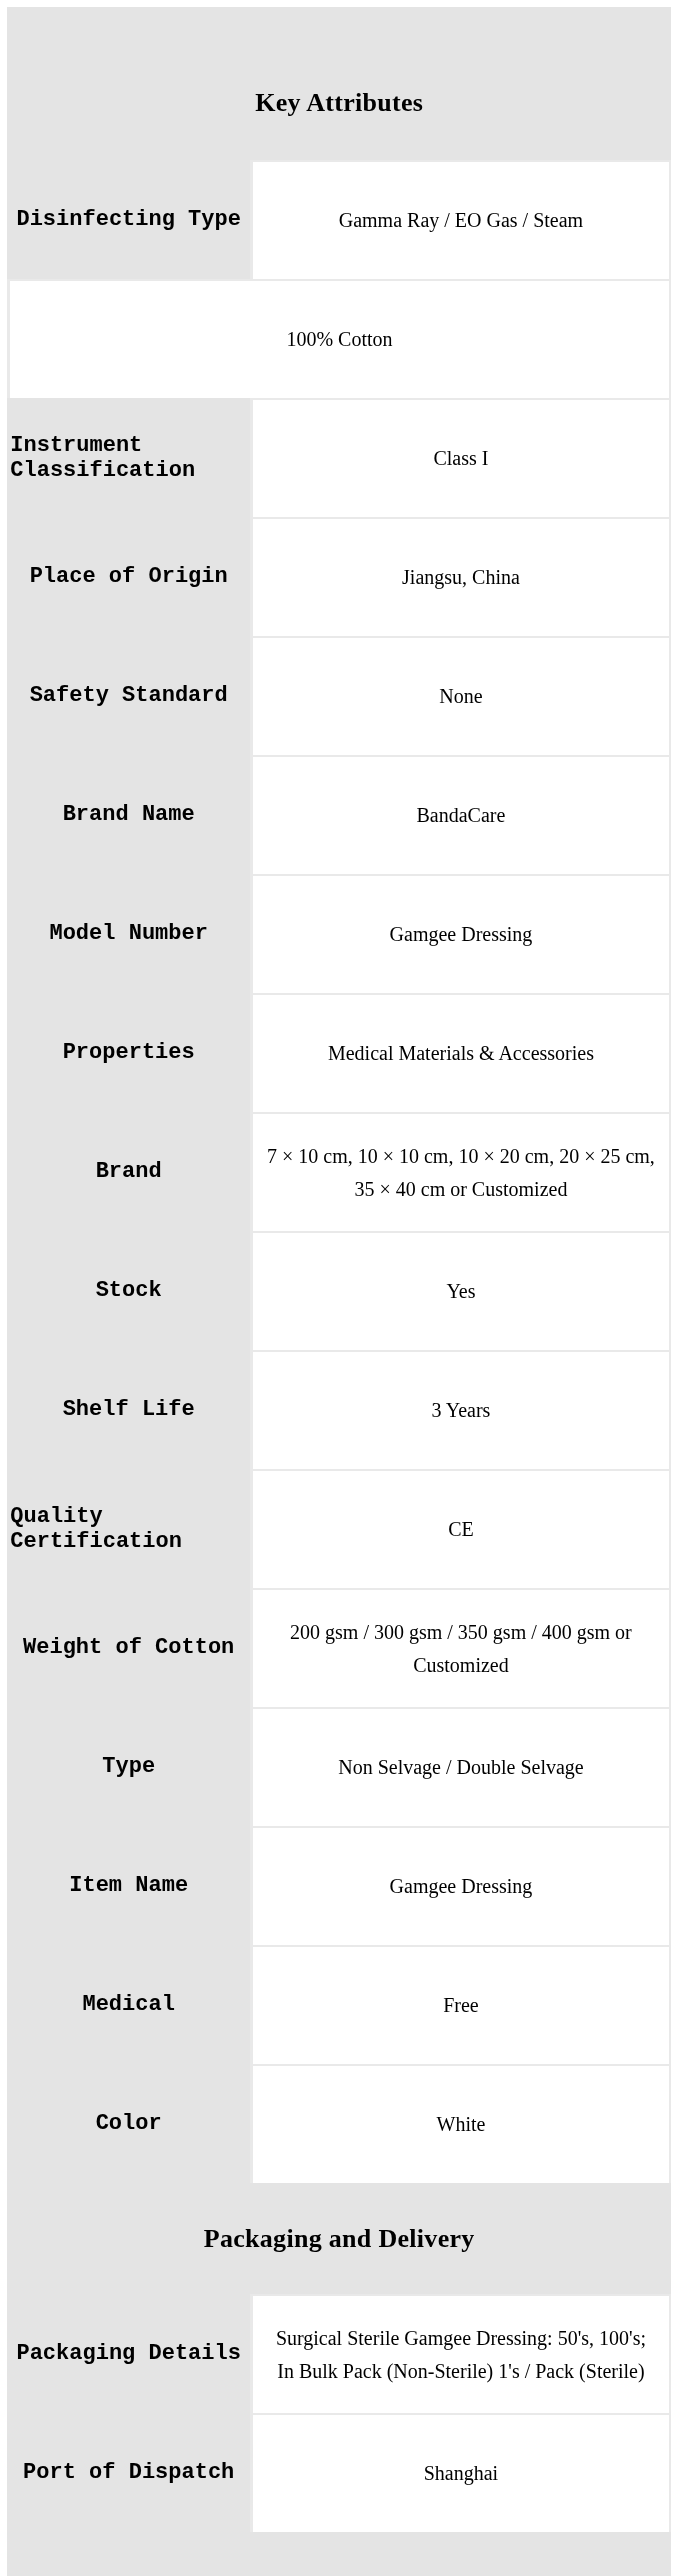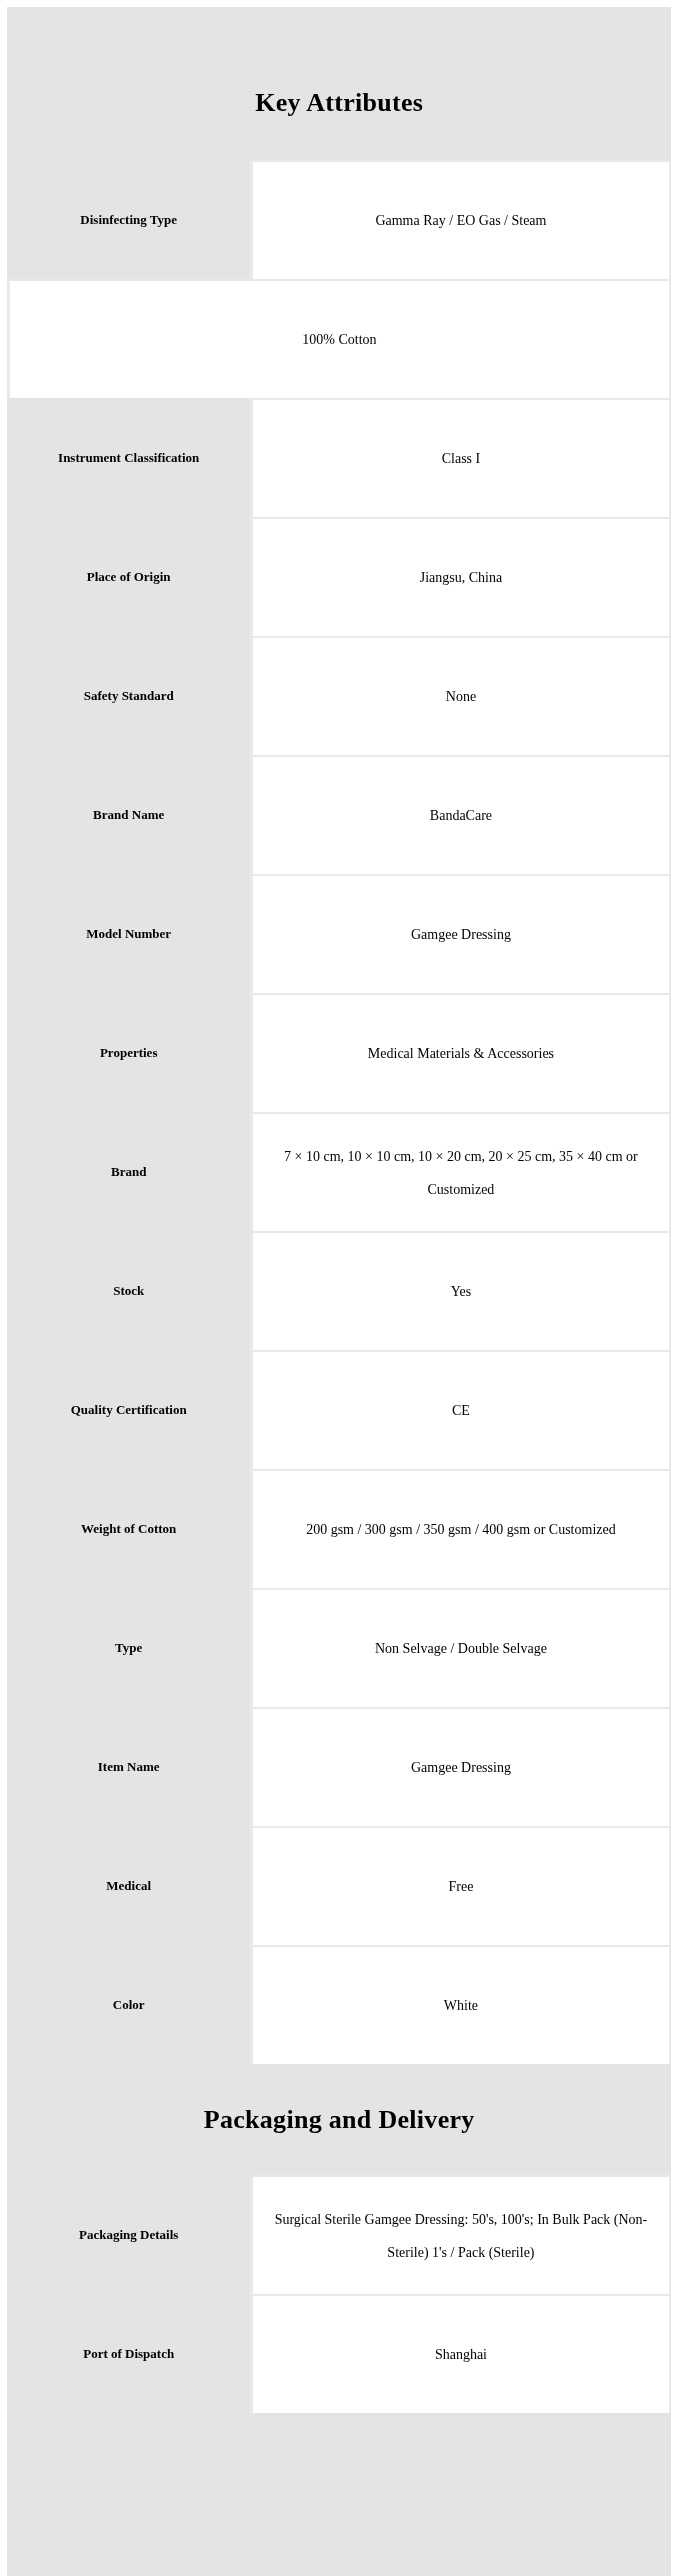--- a/index.html
+++ b/index.html
@@ -36,38 +36,39 @@
     height: 119px;
   }
   .tlabel {
     width: 243px;
     flex: 0 0 243px;
     display: flex;
     align-items: center;
     justify-content: center;
     text-align: left;
     font-weight: bold;
-    font-size: 13px;
+    font-size: 22px;
     padding: 0 3.1px;
     box-sizing: border-box;
+    font-family: Liberation Mono, monospace;
   }
   .tgap {
     flex: 1;
     background: #e9e9e9;
     padding: 2.1px 2.6px 0 3.1px;
     box-sizing: border-box;
   }
   .tvalue {
     height: 117px;
     background: #ffffff;
     display: flex;
     align-items: center;
     justify-content: center;
     text-align: center;
-    font-size: 14px;
+    font-size: 20px;
     line-height: 33px;
     padding: 0 13px;
     box-sizing: border-box;
   }
 </style>
 </head>
 <body>
 
 <div class="panel">
 
@@ -127,20 +128,26 @@
           <div class="tvalue">7 × 10 cm, 10 × 10 cm, 10 × 20 cm, 20 × 25 cm, 35 × 40 cm or Customized</div>
         </div>
     </div>
     <div class="trow">
       <div class="tlabel">Stock</div>
       <div class="tgap">
           <div class="tvalue">Yes</div>
         </div>
     </div>
     <div class="trow">
+      <div class="tlabel">Shelf Life</div>
+      <div class="tgap">
+          <div class="tvalue">3 Years</div>
+        </div>
+    </div>
+    <div class="trow">
       <div class="tlabel">Quality Certification</div>
       <div class="tgap">
           <div class="tvalue">CE</div>
         </div>
     </div>
     <div class="trow">
       <div class="tlabel">Weight of Cotton</div>
       <div class="tgap">
           <div class="tvalue">200 gsm / 300 gsm / 350 gsm / 400 gsm or Customized</div>
         </div>

